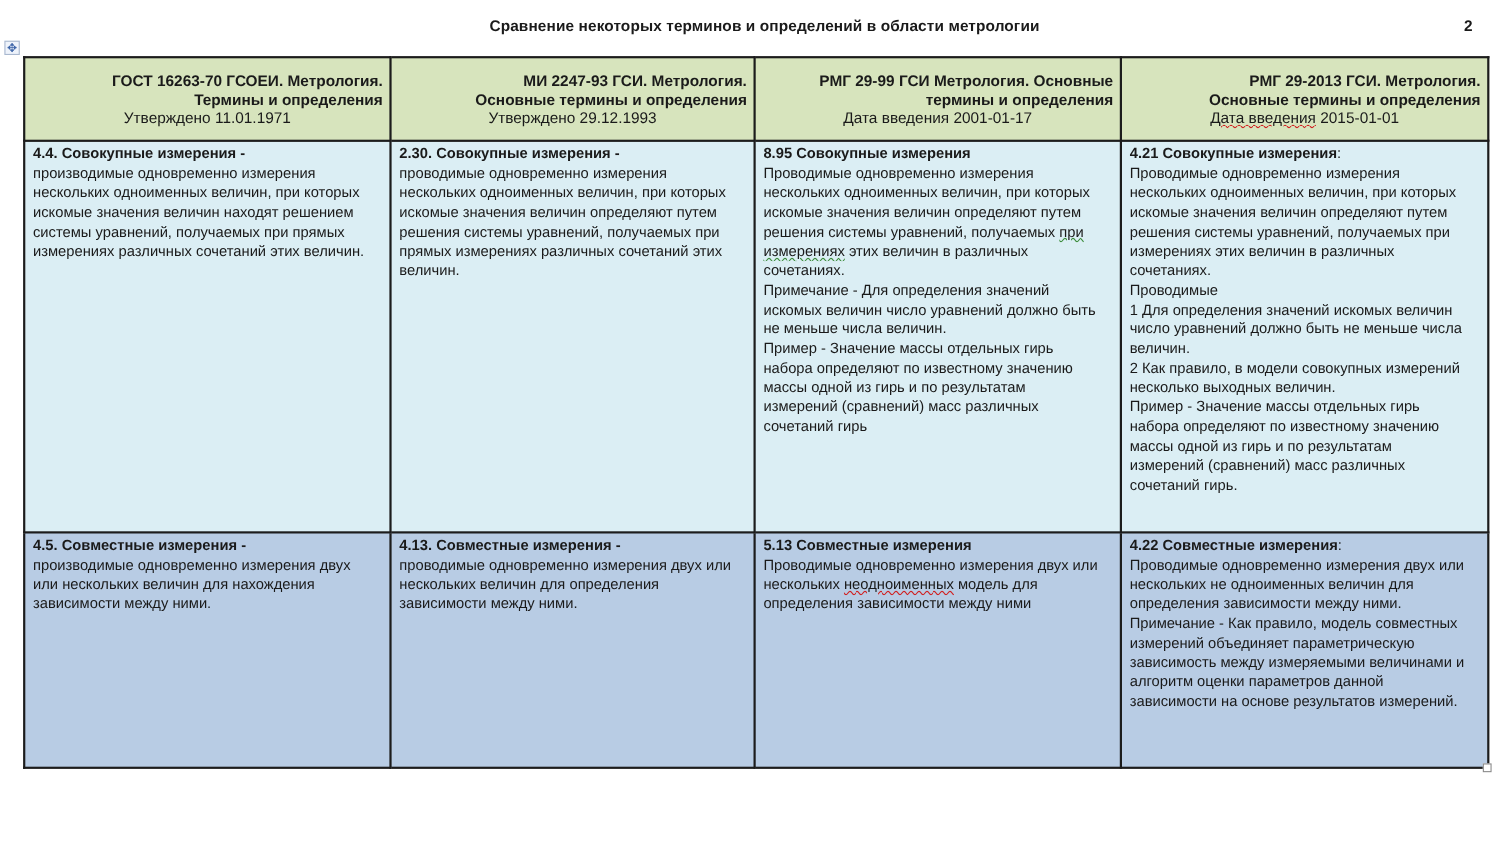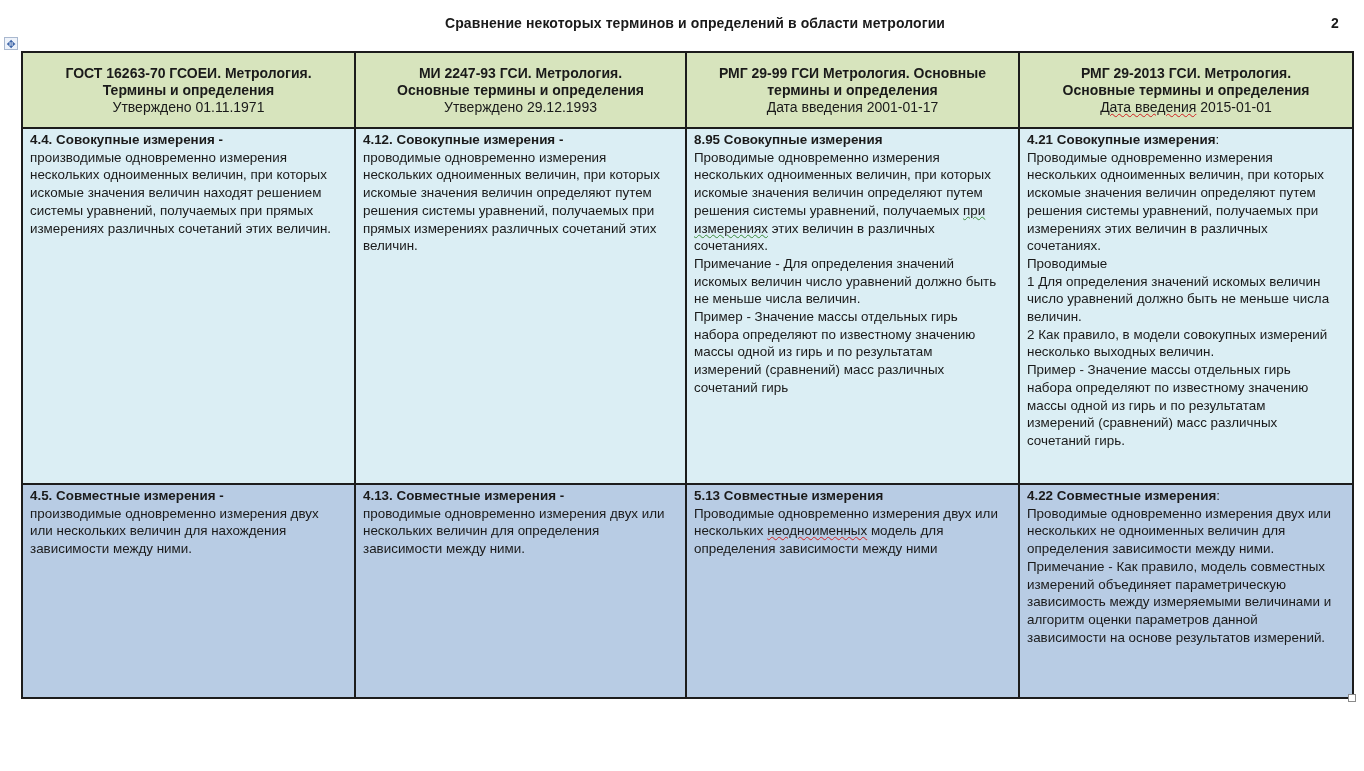--- a/index.html
+++ b/index.html
@@ -12,21 +12,21 @@
                  border: 1px solid #a9b8cf; background: #eef3fb; color: #3c64a8;
                  font-size: 11px; line-height: 13px; text-align: center; box-sizing: border-box; }
   .resize-handle { position: absolute; left: 1348px; top: 694px; width: 8px; height: 8px;
                    border: 1px solid #8a8a8a; background: #fff; box-sizing: border-box; }
   table { position: absolute; left: 21px; top: 51px; border-collapse: collapse; table-layout: fixed;
           width: 1331px; }
   col.c1 { width: 333px; } col.c2 { width: 331px; } col.c3 { width: 333px; } col.c4 { width: 334px; }
   td, th { border: 2px solid #1c1c1c; vertical-align: top; padding: 2px 20px 2px 7px; }
   th { background: #d7e4bd; font-size: 14px; font-weight: normal; text-align: center;
        height: 66px; vertical-align: middle; line-height: 17px; padding: 4px 6px; }
-  th .h-title { font-weight: bold; display: block; }
+  th .h-title { font-weight: bold; display: block; text-align: right; }
   th .h-date { display: block; }
   .row1 td { background: #dbeef4; height: 350px; }
   .row2 td { background: #b8cce4; height: 208px; }
   td { font-size: 13.4px; line-height: 17.7px; }
   .term { font-weight: bold; }
   .para { display: block; }
   .ul { }
   .spell { text-decoration: underline wavy #d02020; text-decoration-thickness: 1px; }
   .gram { text-decoration: underline wavy #3c8c3c; text-decoration-thickness: 1px; }
 </style>
@@ -42,21 +42,21 @@
       <col class="c1">
       <col class="c2">
       <col class="c3">
       <col class="c4">
     </colgroup>
   <tbody>
       <tr>
     <th>
       <span class="h-title">ГОСТ 16263-70 ГСОЕИ. Метрология.</span>
       <span class="h-title">Термины и определения</span>
-      <span class="h-date">Утверждено 01.11.1971</span>
+      <span class="h-date">Утверждено 11.01.1971</span>
     </th>
     <th>
       <span class="h-title">МИ 2247-93 ГСИ. Метрология.</span>
       <span class="h-title">Основные термины и определения</span>
       <span class="h-date">Утверждено 29.12.1993</span>
     </th>
     <th>
       <span class="h-title">РМГ 29-99 ГСИ Метрология. Основные</span>
       <span class="h-title">термины и определения</span>
       <span class="h-date">Дата введения 2001-01-17</span>
@@ -67,21 +67,21 @@
       <span class="h-date"><span class="spell">Дата введения</span><span> 2015-01-01</span></span>
     </th>
   </tr>
 
   <tr class="row1">
     <td>
       <span class="term">4.4.  Совокупные измерения -</span>
       <span class="para">производимые одновременно измерения нескольких одноименных величин,  при которых искомые значения величин находят решением системы уравнений, получаемых при прямых измерениях различных сочетаний этих величин.</span>
     </td>
     <td>
-      <span class="term">4.12.  Совокупные измерения -</span>
+      <span class="term">2.30.  Совокупные измерения -</span>
       <span class="para">проводимые одновременно  измерения нескольких одноименных  величин, при которых искомые значения величин определяют путем решения системы уравнений, получаемых при прямых измерениях различных сочетаний этих величин.</span>
     </td>
     <td>
       <span class="term">8.95 Совокупные измерения</span>
       <span class="para">Проводимые одновременно  измерения нескольких одноименных  величин, при которых</span>
       <span class="para"><span>искомые значения величин определяют путем решения системы уравнений, получаемых</span> <span class="gram">при</span></span>
       <span class="para"><span class="gram">измерениях</span><span> этих величин в различных сочетаниях.</span></span>
       <span class="para"><span class="ul">Примечание</span><span> - Для определения значений искомых величин число уравнений должно быть не меньше числа величин.</span></span>
       <span class="para"><span class="ul">Пример </span><span>- Значение массы отдельных гирь набора определяют по известному значению массы одной  из гирь и по результатам измерений (сравнений) масс различных сочетаний гирь</span></span>
     </td>

